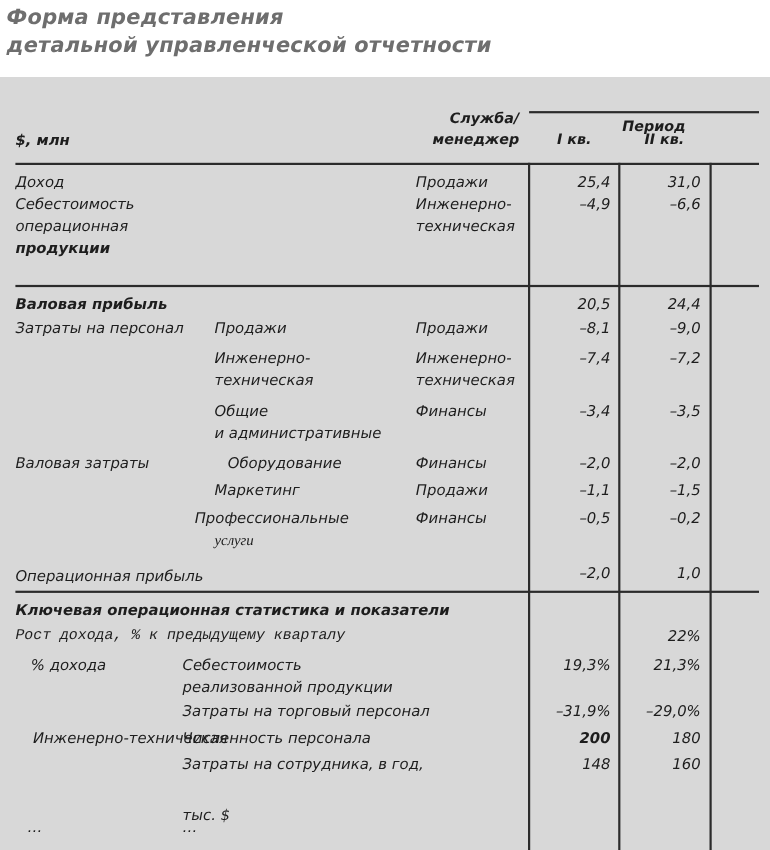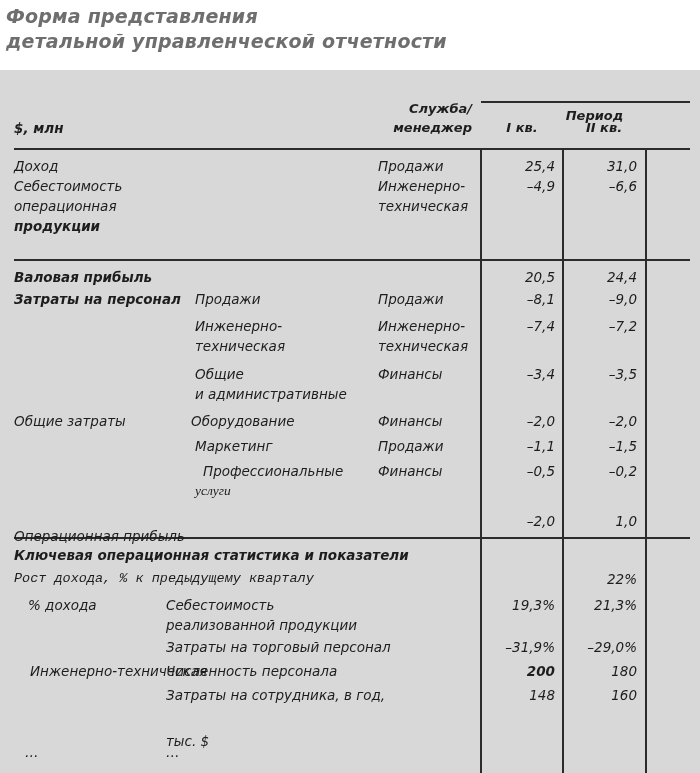--- a/index.html
+++ b/index.html
@@ -123,57 +123,57 @@
   <div class="cell" style="left:14px; top:146px;font-weight:bold;">продукции</div>
   <div class="cell" style="left:378px; top:106px;">Инженерно-</div>
   <div class="cell" style="left:378px; top:126px;">техническая</div>
   <div class="cell num" style="left:484px; top:106px; width:71px;">–4,9</div>
   <div class="cell num" style="left:566px; top:106px; width:71px;">–6,6</div>
 
   <div class="cell bold" style="left:14px; top:197px;">Валовая прибыль</div>
   <div class="cell num" style="left:484px; top:197px; width:71px;">20,5</div>
   <div class="cell num" style="left:566px; top:197px; width:71px;">24,4</div>
 
-  <div class="cell" style="left:14px; top:219px;font-weight:bold;">Затраты на персонал</div>
+  <div class="cell" style="left:14px; top:219px;">Затраты на персонал</div>
   <div class="cell" style="left:195px; top:219px;">Продажи</div>
   <div class="cell" style="left:378px; top:219px;">Продажи</div>
   <div class="cell num" style="left:484px; top:219px; width:71px;">–8,1</div>
   <div class="cell num" style="left:566px; top:219px; width:71px;">–9,0</div>
 
   <div class="cell" style="left:195px; top:246px;">Инженерно-</div>
   <div class="cell" style="left:195px; top:266px;">техническая</div>
   <div class="cell" style="left:378px; top:246px;">Инженерно-</div>
   <div class="cell" style="left:378px; top:266px;">техническая</div>
   <div class="cell num" style="left:484px; top:246px; width:71px;">–7,4</div>
   <div class="cell num" style="left:566px; top:246px; width:71px;">–7,2</div>
 
   <div class="cell" style="left:195px; top:294px;">Общие</div>
   <div class="cell" style="left:195px; top:314px;">и административные</div>
   <div class="cell" style="left:378px; top:294px;">Финансы</div>
   <div class="cell num" style="left:484px; top:294px; width:71px;">–3,4</div>
   <div class="cell num" style="left:566px; top:294px; width:71px;">–3,5</div>
 
-  <div class="cell" style="left:14px; top:341px;">Общие затраты</div>
-  <div class="cell" style="left:191px; top:341px;">Оборудование</div>
+  <div class="cell" style="left:14px; top:341px;">Валовая затраты</div>
+  <div class="cell" style="left:207px; top:341px;">Оборудование</div>
   <div class="cell" style="left:378px; top:341px;">Финансы</div>
   <div class="cell num" style="left:484px; top:341px; width:71px;">–2,0</div>
   <div class="cell num" style="left:566px; top:341px; width:71px;">–2,0</div>
 
   <div class="cell" style="left:195px; top:366px;">Маркетинг</div>
   <div class="cell" style="left:378px; top:366px;">Продажи</div>
   <div class="cell num" style="left:484px; top:366px; width:71px;">–1,1</div>
   <div class="cell num" style="left:566px; top:366px; width:71px;">–1,5</div>
 
-  <div class="cell" style="left:203px; top:391px;">Профессиональные</div>
+  <div class="cell" style="left:177px; top:391px;">Профессиональные</div>
   <div class="cell" style="left:195px; top:411px;font-family:Liberation Serif, serif;">услуги</div>
   <div class="cell" style="left:378px; top:391px;">Финансы</div>
   <div class="cell num" style="left:484px; top:391px; width:71px;">–0,5</div>
   <div class="cell num" style="left:566px; top:391px; width:71px;">–0,2</div>
 
-  <div class="cell" style="left:14px; top:456px;">Операционная прибыль</div>
+  <div class="cell" style="left:14px; top:444px;">Операционная прибыль</div>
   <div class="cell num" style="left:484px; top:441px; width:71px;">–2,0</div>
   <div class="cell num" style="left:566px; top:441px; width:71px;">1,0</div>
 
   <div class="cell bold" style="left:14px; top:475px;">Ключевая операционная статистика и показатели</div>
 
   <div class="cell" style="left:14px; top:499px;font-family:Liberation Mono, monospace;">Рост дохода, % к предыдущему кварталу</div>
   <div class="cell num" style="left:566px; top:499px; width:71px;">22%</div>
 
   <div class="cell" style="left:28px; top:525px;">% дохода</div>
   <div class="cell" style="left:166px; top:525px;">Себестоимость</div>

